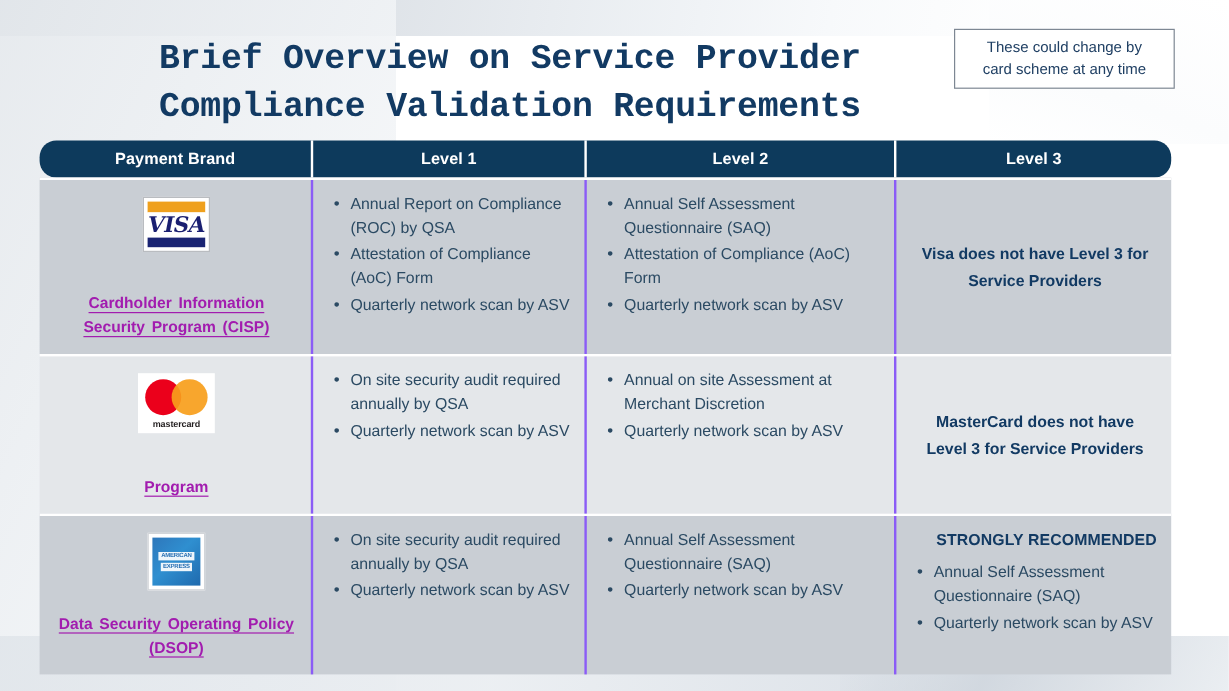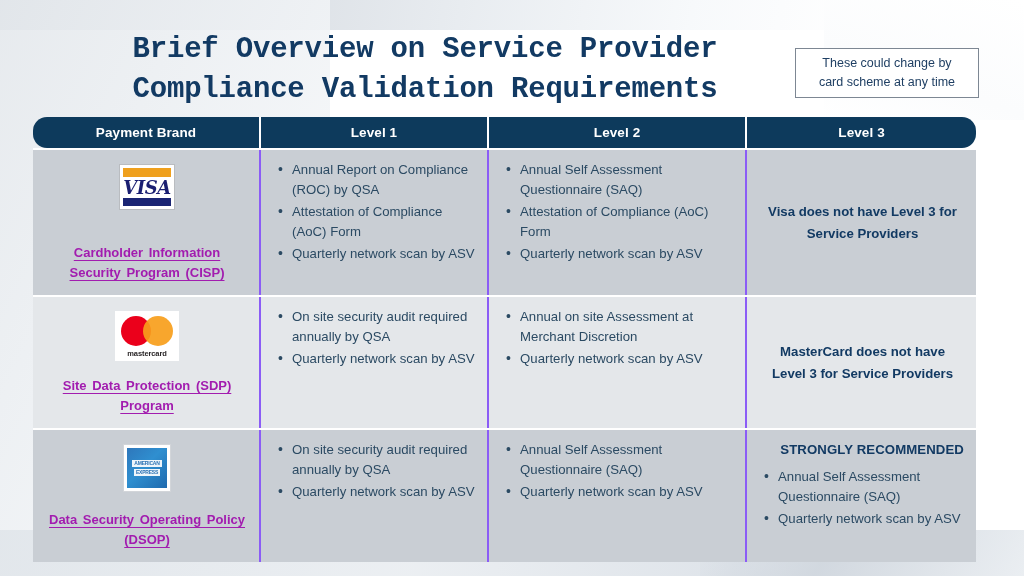--- a/index.html
+++ b/index.html
@@ -78,21 +78,21 @@
     color: #123a63;
     line-height: 1.38;
     letter-spacing: -0.2px;
     white-space: nowrap;
   }
 
   
   .callout {
     position: absolute;
     left: 795px;
-    top: 48px;
+    top: 24px;
     width: 182px;
     height: 48px;
     border: 1px solid #7d8793;
     background: #ffffff;
     display: flex;
     flex-direction: column;
     align-items: center;
     justify-content: center;
     z-index: 6;
   }
@@ -364,21 +364,20 @@
       <div class="logo-box">
         <div class="mc-logo">
           <div class="mc-circles">
             <div class="mc-c mc-red"></div>
             <div class="mc-c mc-yel"></div>
           </div>
           <div class="mc-word">mastercard</div>
         </div>
       </div>
       <div class="brand-name">
-        <div>Site Data Protection (SDP)</div>
         <div>Program</div>
       </div>
     </div>
 
     <div class="cell c2">
       <ul class="bullets">
         <li>On site security audit required annually by QSA</li>
         <li>Quarterly network scan by ASV</li>
       </ul>
     </div>

